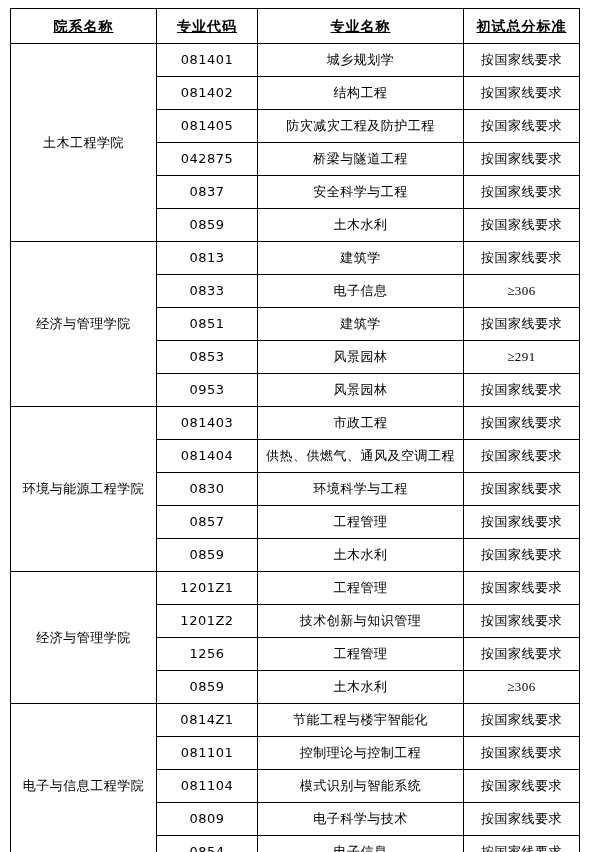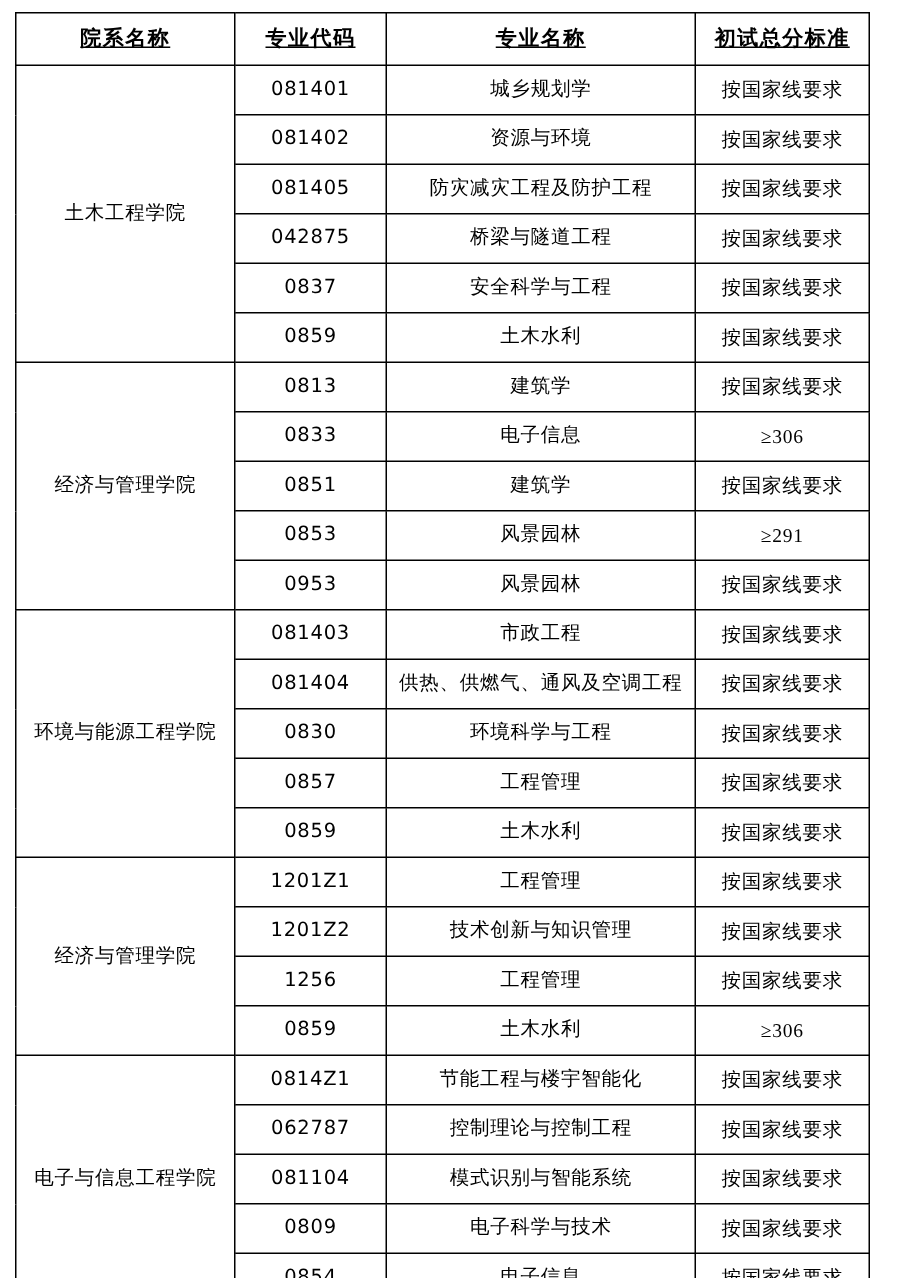--- a/index.html
+++ b/index.html
@@ -91,21 +91,21 @@
     </thead>
     <tbody id="table-body">
         <tr>
           <td class="dept" rowspan="6">土木工程学院</td>
           <td class="code">081401</td>
           <td class="major">城乡规划学</td>
           <td class="score">按国家线要求</td>
         </tr>
         <tr>
           <td class="code">081402</td>
-          <td class="major">资源与环境</td>
+          <td class="major">结构工程</td>
           <td class="score">按国家线要求</td>
         </tr>
         <tr>
           <td class="code">081405</td>
           <td class="major">防灾减灾工程及防护工程</td>
           <td class="score">按国家线要求</td>
         </tr>
         <tr>
           <td class="code">042875</td>
           <td class="major">桥梁与隧道工程</td>
@@ -194,21 +194,21 @@
           <td class="major">土木水利</td>
           <td class="score">≥306</td>
         </tr>
         <tr>
           <td class="dept" rowspan="5">电子与信息工程学院</td>
           <td class="code">0814Z1</td>
           <td class="major">节能工程与楼宇智能化</td>
           <td class="score">按国家线要求</td>
         </tr>
         <tr>
-          <td class="code">062787</td>
+          <td class="code">081101</td>
           <td class="major">控制理论与控制工程</td>
           <td class="score">按国家线要求</td>
         </tr>
         <tr>
           <td class="code">081104</td>
           <td class="major">模式识别与智能系统</td>
           <td class="score">按国家线要求</td>
         </tr>
         <tr>
           <td class="code">0809</td>

